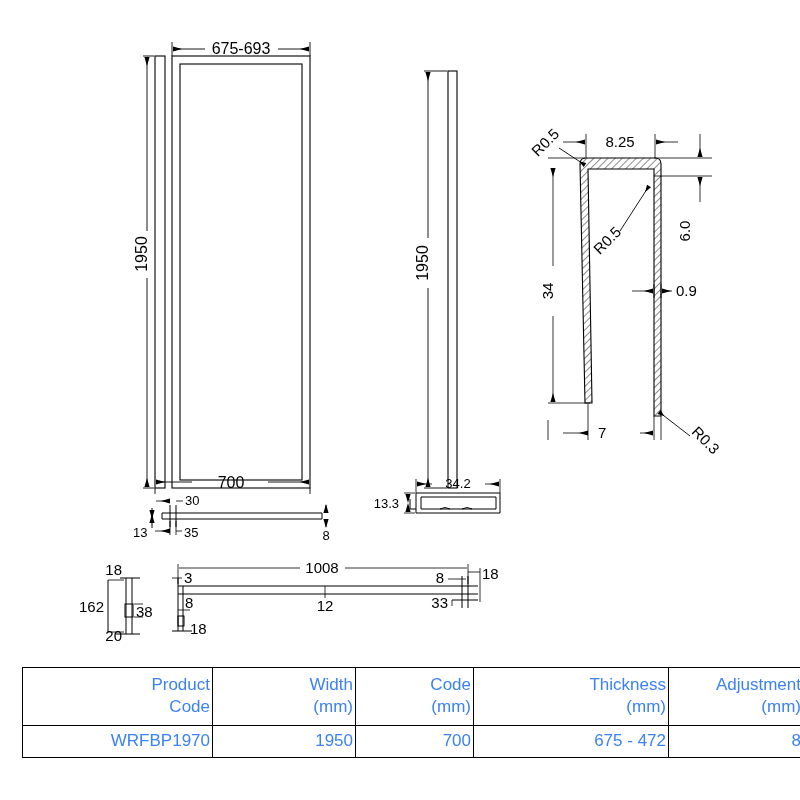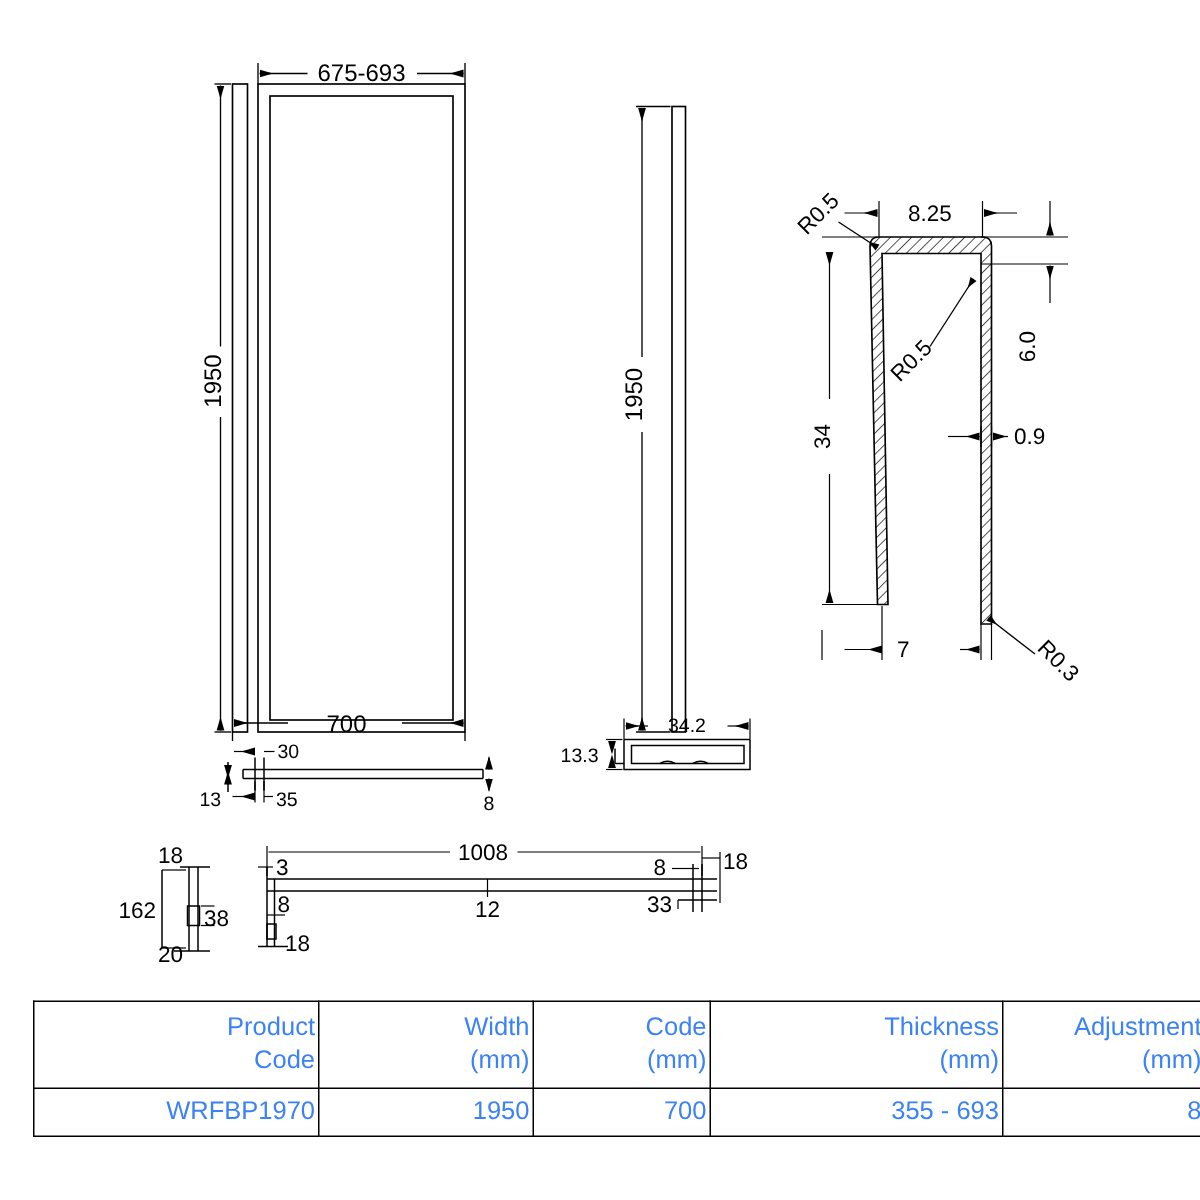--- a/index.html
+++ b/index.html
@@ -384,20 +384,20 @@
             <span>Adjustment</span><br>
             <span>(mm)</span>
           </th>
         </tr>
       </thead>
       <tbody>
         <tr>
           <td>WRFBP1970</td>
           <td>1950</td>
           <td>700</td>
-          <td>355 - 693</td>
+          <td>675 - 472</td>
           <td>8</td>
         </tr>
       </tbody>
     </table>
   </div>
 
 </div>
 
 </body></html>

